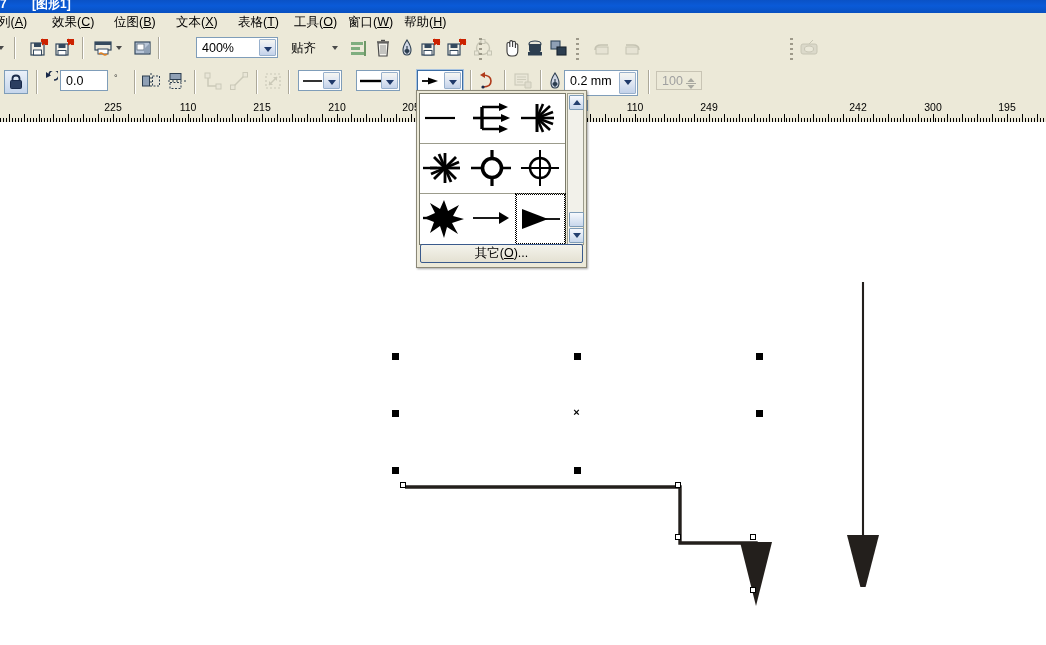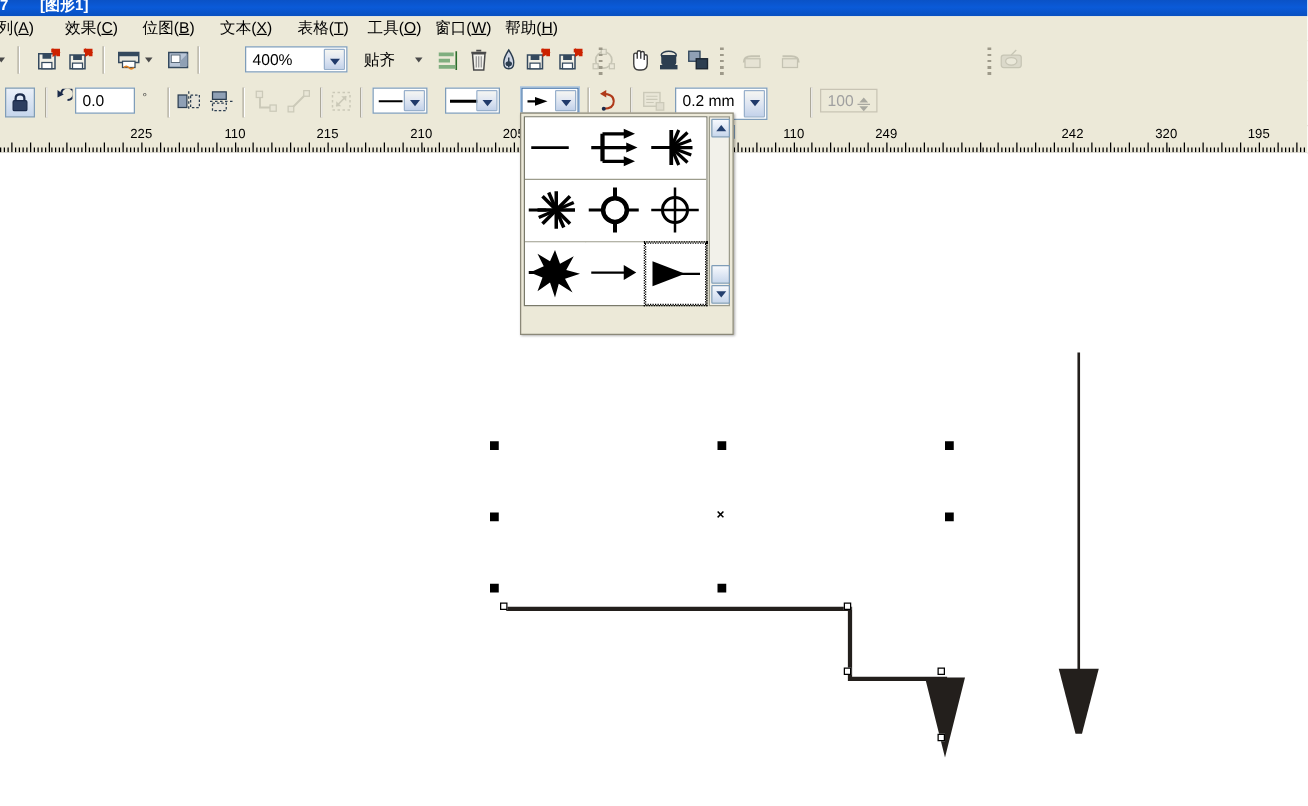--- a/index.html
+++ b/index.html
@@ -493,21 +493,21 @@
   <div class="tb-sep tall" style="left:540px"></div>
 
   <div class="tbtn" style="left:546px;top:6px;width:18px">
     <svg width="18" height="22" viewBox="0 0 18 22">
       <path d="M9 3 Q13 9 13 13 Q13 18 9 18 Q5 18 5 13 Q5 9 9 3 Z" fill="#cfd6e4" stroke="#2c3e50" stroke-width="1.1"></path>
       <path d="M9 9 L9 17" stroke="#2c3e50" stroke-width="1.2"></path>
       <ellipse cx="9" cy="14" rx="2.6" ry="2" fill="#2c3e50"></ellipse>
     </svg>
   </div>
 
-  <div class="combo" style="left:540px;top:6px;width:74px;height:26px">
+  <div class="combo" style="left:564px;top:6px;width:74px;height:26px">
     <span class="val">0.2 mm</span>
     <span class="ddbtn"></span>
   </div>
 
   <div class="tb-sep tall" style="left:648px"></div>
 
   <div class="spin" style="left:656px;top:7px;width:46px;height:19px">
     <span class="val">100</span>
     <span class="arrows">
       <svg width="12" height="14" viewBox="0 0 12 14">
@@ -875,21 +875,21 @@
     <div class="rnum" style="left: 188px;">110</div>
     <div class="rnum" style="left: 262px;">215</div>
     <div class="rnum" style="left: 337px;">210</div>
     <div class="rnum" style="left: 411px;">205</div>
     <div class="rnum" style="left: 486px;">200</div>
     <div class="rnum" style="left: 560px;">195</div>
     <div class="rnum" style="left: 635px;">110</div>
     <div class="rnum" style="left: 709px;">249</div>
     <div class="rnum" style="left: 784px; margin-top: 30px;">180</div>
     <div class="rnum" style="left: 858px;">242</div>
-    <div class="rnum" style="left: 933px;">320</div>
+    <div class="rnum" style="left: 933px;">300</div>
     <div class="rnum" style="left: 1007px;">195</div>
   </div>
 <div id="rulerNub"></div>
 
 <div id="canvas">
 
   <svg id="polyObj" width="420" height="260" viewBox="0 0 420 260" style="position:absolute;left:390px;top:230px">
 
     <path d="M15 135 L290 135 L290 191 L366 191 L366 223" fill="none" stroke="#231f1c" stroke-width="3.4" stroke-linejoin="miter"></path>
 
@@ -1005,13 +1005,16 @@
       </svg>
     </div>
   </div>
 
   <div id="flyScroll">
     <div class="sbbtn up"></div>
     <div id="sbthumb"></div>
     <div class="sbbtn dn"></div>
   </div>
 
+  <div id="flyOther">
+    <span>其它</span>(<u>O</u>)<span>...</span>
+  </div>
 </div>
 
 </body></html>

